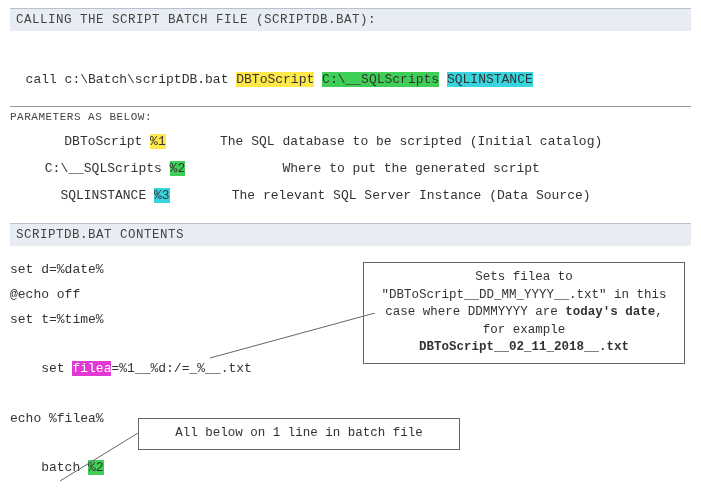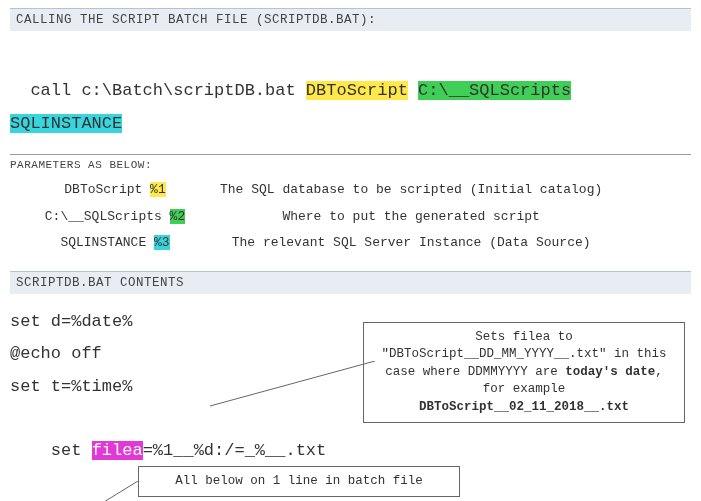--- a/index.html
+++ b/index.html
@@ -17,21 +17,21 @@
     border-top: 1px solid #b8c2cf;
     padding: 4px 6px;
     font-family: "Courier New", monospace;
     font-size: 12.5px;
     letter-spacing: 0.5px;
     color: #444;
     margin-bottom: 12px;
   }
   .code-line {
     font-family: "Courier New", monospace;
-    font-size: 17px;
+    font-size: 13px;
     line-height: 1.9;
     white-space: pre-wrap;
     word-break: break-word;
   }
   .hl-yellow { background: #ffe94a; }
   .hl-green  { background: #3fcf57; }
   .hl-cyan   { background: #39d5de; }
   .hl-magenta{ background: #e238d6; color:#fff; }
   .params-title {
     border-top: 1px solid #999;
@@ -63,21 +63,21 @@
     border: 1px solid #666;
     padding: 6px 10px;
     font-family: "Courier New", monospace;
     font-size: 12.5px;
     text-align: center;
     background: #fff;
     line-height: 1.4;
   }
   .note1 {
     right: 6px;
-    top: 16px;
+    top: 4px;
     width: 300px;
   }
   .note2 {
     left: 128px;
     top: 160px;
     width: 300px;
   }
   svg.connector {
     position: absolute;
     pointer-events: none;
@@ -141,16 +141,16 @@
   <div class="code-line">@echo off</div>
   <div class="code-line">set t=%time%</div>
 
   <div class="code-line">
     <span>set </span><span class="hl-magenta">filea</span><span>=%1__%d:/=_%__.txt</span>
   </div>
 
   <div class="code-line">echo %filea%</div>
 
   <div class="code-line">
-    <span>echo </span><span class="hl-green">%2</span>
+    <span>batch </span><span class="hl-green">%2</span>
   </div>
 
 </div>
 
 </body></html>

